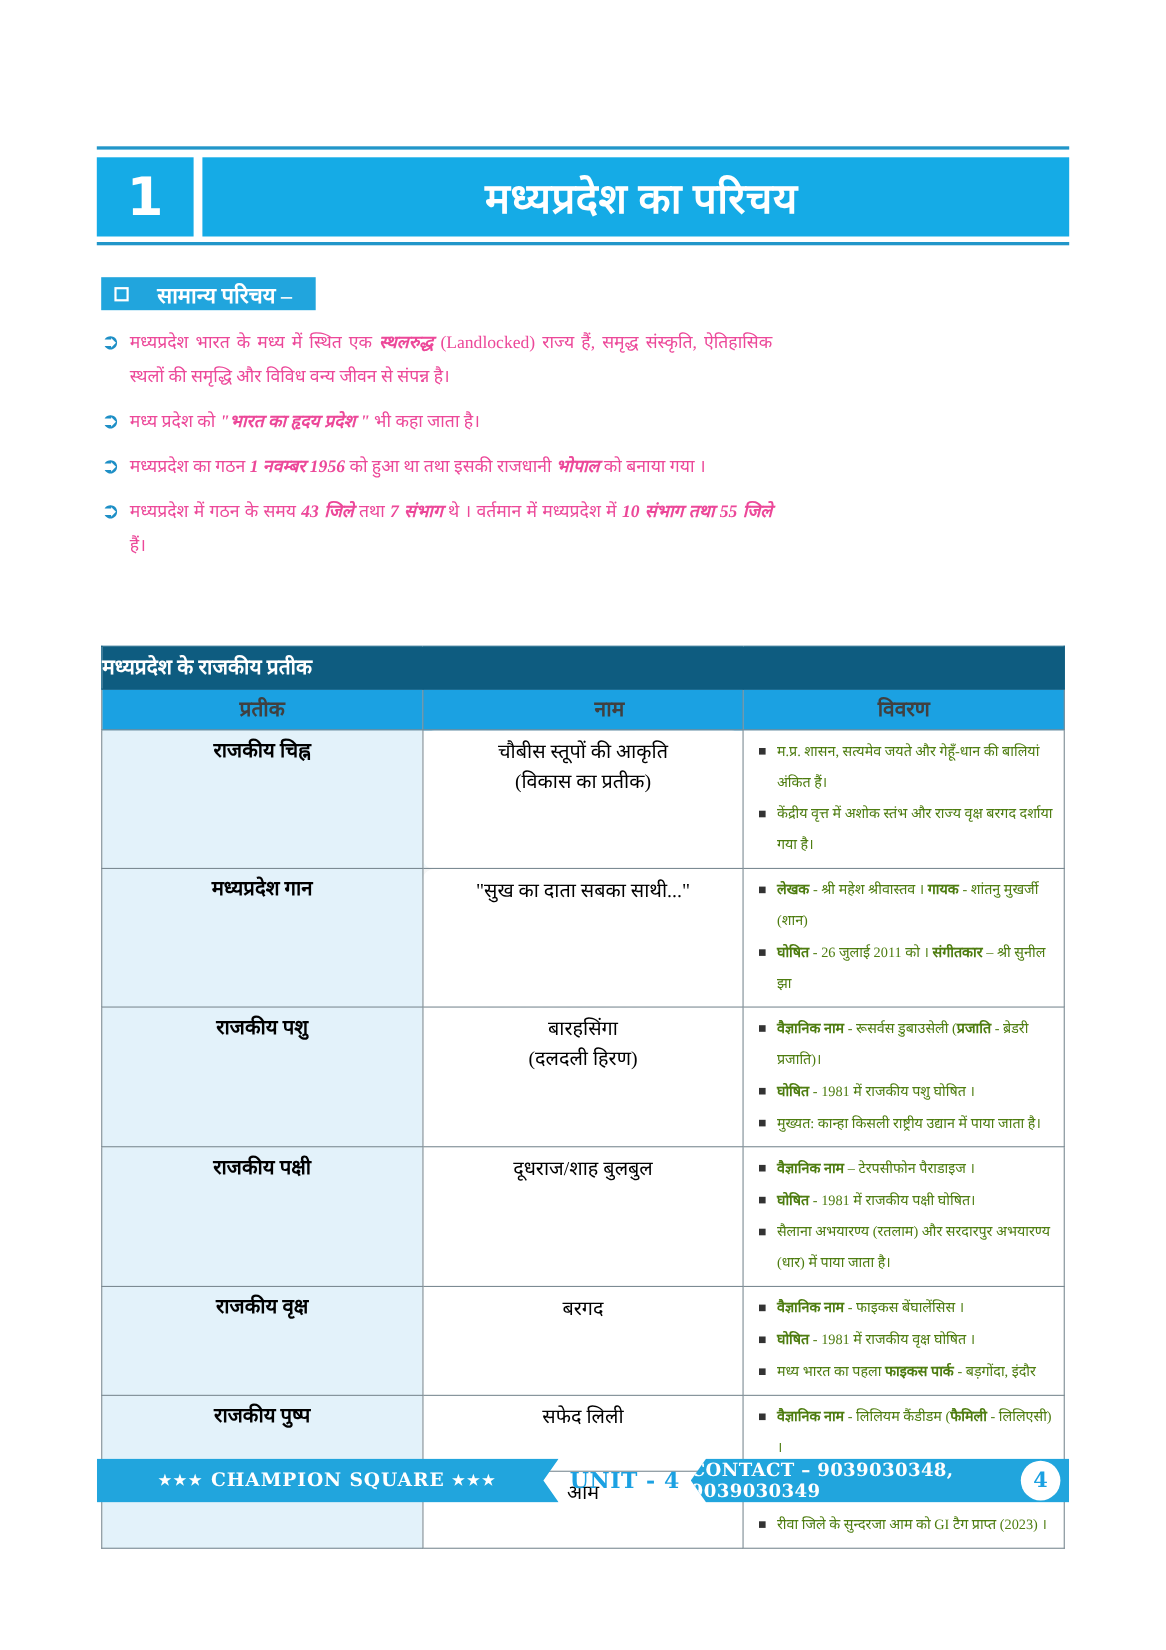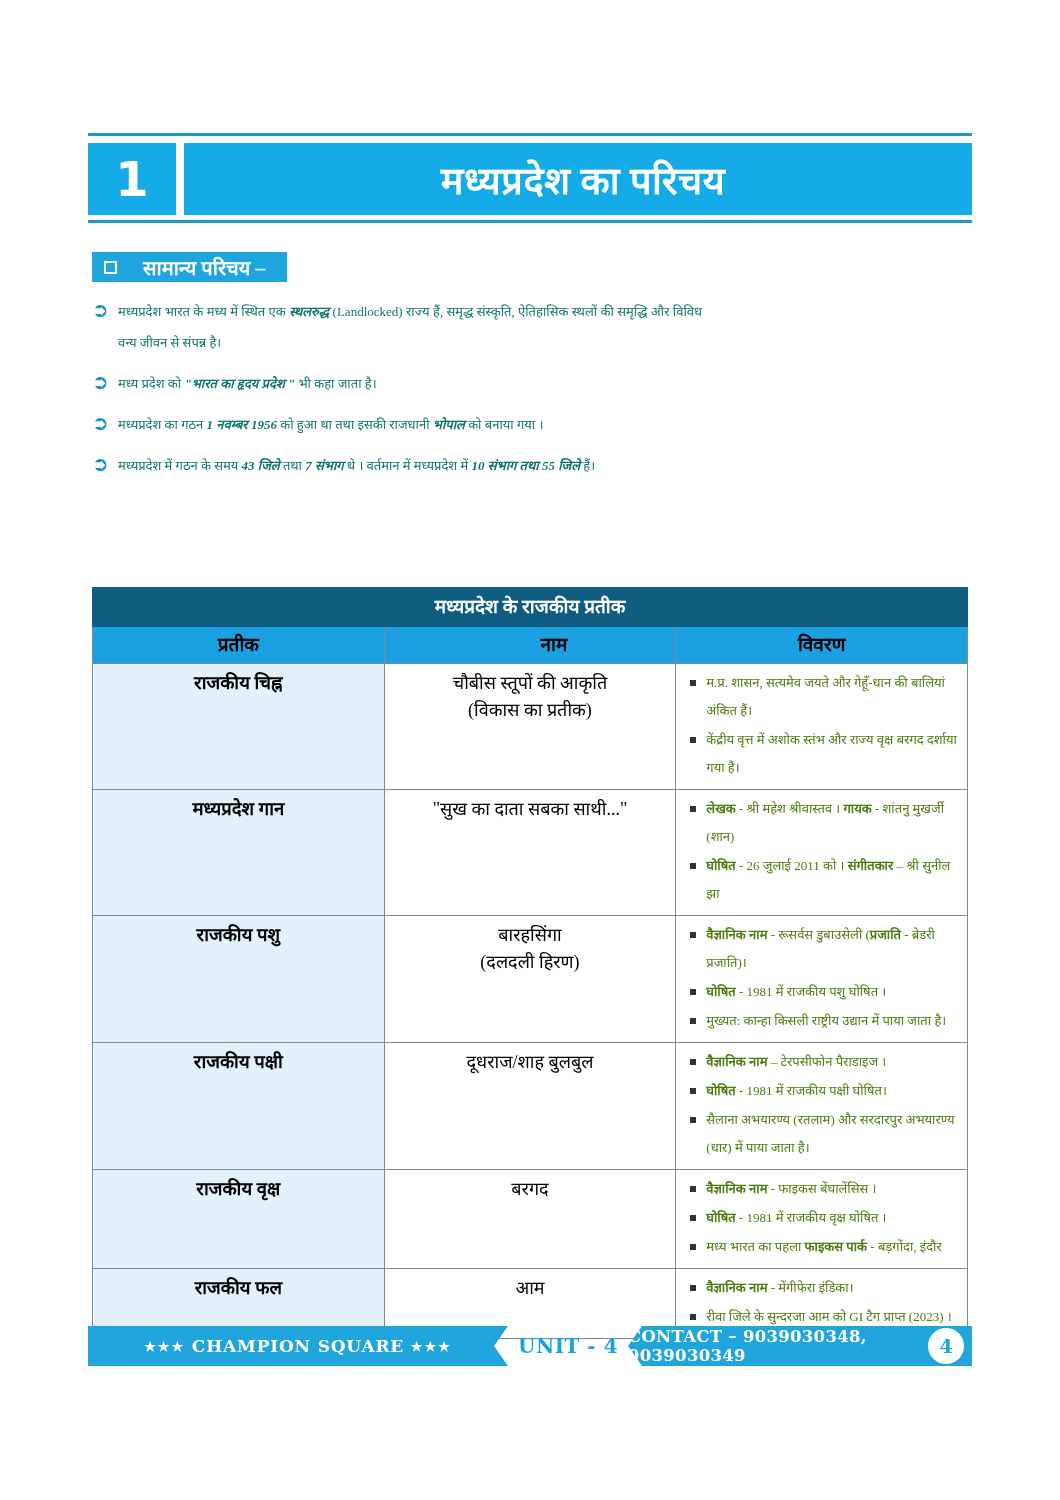--- a/index.html
+++ b/index.html
@@ -101,23 +101,23 @@
   }
   .arrow-bullet {
     color: #1E8FC6;
     font-size: 20px;
     line-height: 28px;
     width: 26px;
     flex-shrink: 0;
     font-family: "DejaVu Sans", sans-serif;
   }
   .intro-text {
-    font-size: 13px;
+    font-size: 16px;
     line-height: 31px;
-    color: #0f766e;
+    color: #ec4899;
     text-align: justify;
     flex: 1;
   }
   .intro-text b { font-weight: bold; font-style: italic; }
   .intro-text i { font-style: italic; font-weight: bold; }
 
   
   .map-wrap {
     position: absolute;
     left: 690px; top: 288px;
@@ -156,27 +156,27 @@
   }
   table.symbols td, table.symbols th {
     border: 1px solid #7c8b93;
     vertical-align: top;
   }
   .tbl-title {
     background: #0E5C80;
     color: #ffffff;
     font-size: 19px;
     font-weight: bold;
-    text-align: center;
+    text-align: left;
     padding: 5px 0 7px;
     border: 1px solid #0E5C80 !important;
   }
   .col-head {
     background: #1BA1E2;
-    color: #000000;
+    color: #404040;
     font-size: 19px;
     font-weight: bold;
     text-align: center;
     padding: 4px 0 6px;
   }
   .c1 { width: 128px; }
   .c2 { width: 225px; padding-left: 48px; }
 
   td.sym {
     background: #E3F2FA;
@@ -392,20 +392,29 @@
             <td class="nm c2">बरगद</td>
             <td class="desc">
               <ul class="dlist">
                 <li><b>वैज्ञानिक नाम</b> - फाइकस बेंघालेंसिस ।</li>
                 <li><b>घोषित</b> - 1981 में राजकीय वृक्ष घोषित ।</li>
                 <li>मध्य भारत का पहला <b>फाइकस पार्क</b> -  बड़गोंदा, इंदौर</li>
               </ul>
             </td>
           </tr>
           <tr>
+            <td class="sym c1">राजकीय पुष्प</td>
+            <td class="nm c2">सफेद लिली</td>
+            <td class="desc">
+              <ul class="dlist">
+                <li><b>वैज्ञानिक नाम</b> - लिलियम कैंडीडम (<b>फैमिली</b> - लिलिएसी) ।</li>
+              </ul>
+            </td>
+          </tr>
+          <tr>
             <td class="sym c1">राजकीय फल</td>
             <td class="nm c2">आम</td>
             <td class="desc">
               <ul class="dlist">
                 <li><b>वैज्ञानिक नाम</b> - मेंगीफेरा इंडिका।</li>
                 <li>रीवा जिले के सुन्दरजा आम को GI टैग प्राप्त (2023) ।</li>
               </ul>
             </td>
           </tr>
         </tbody>

